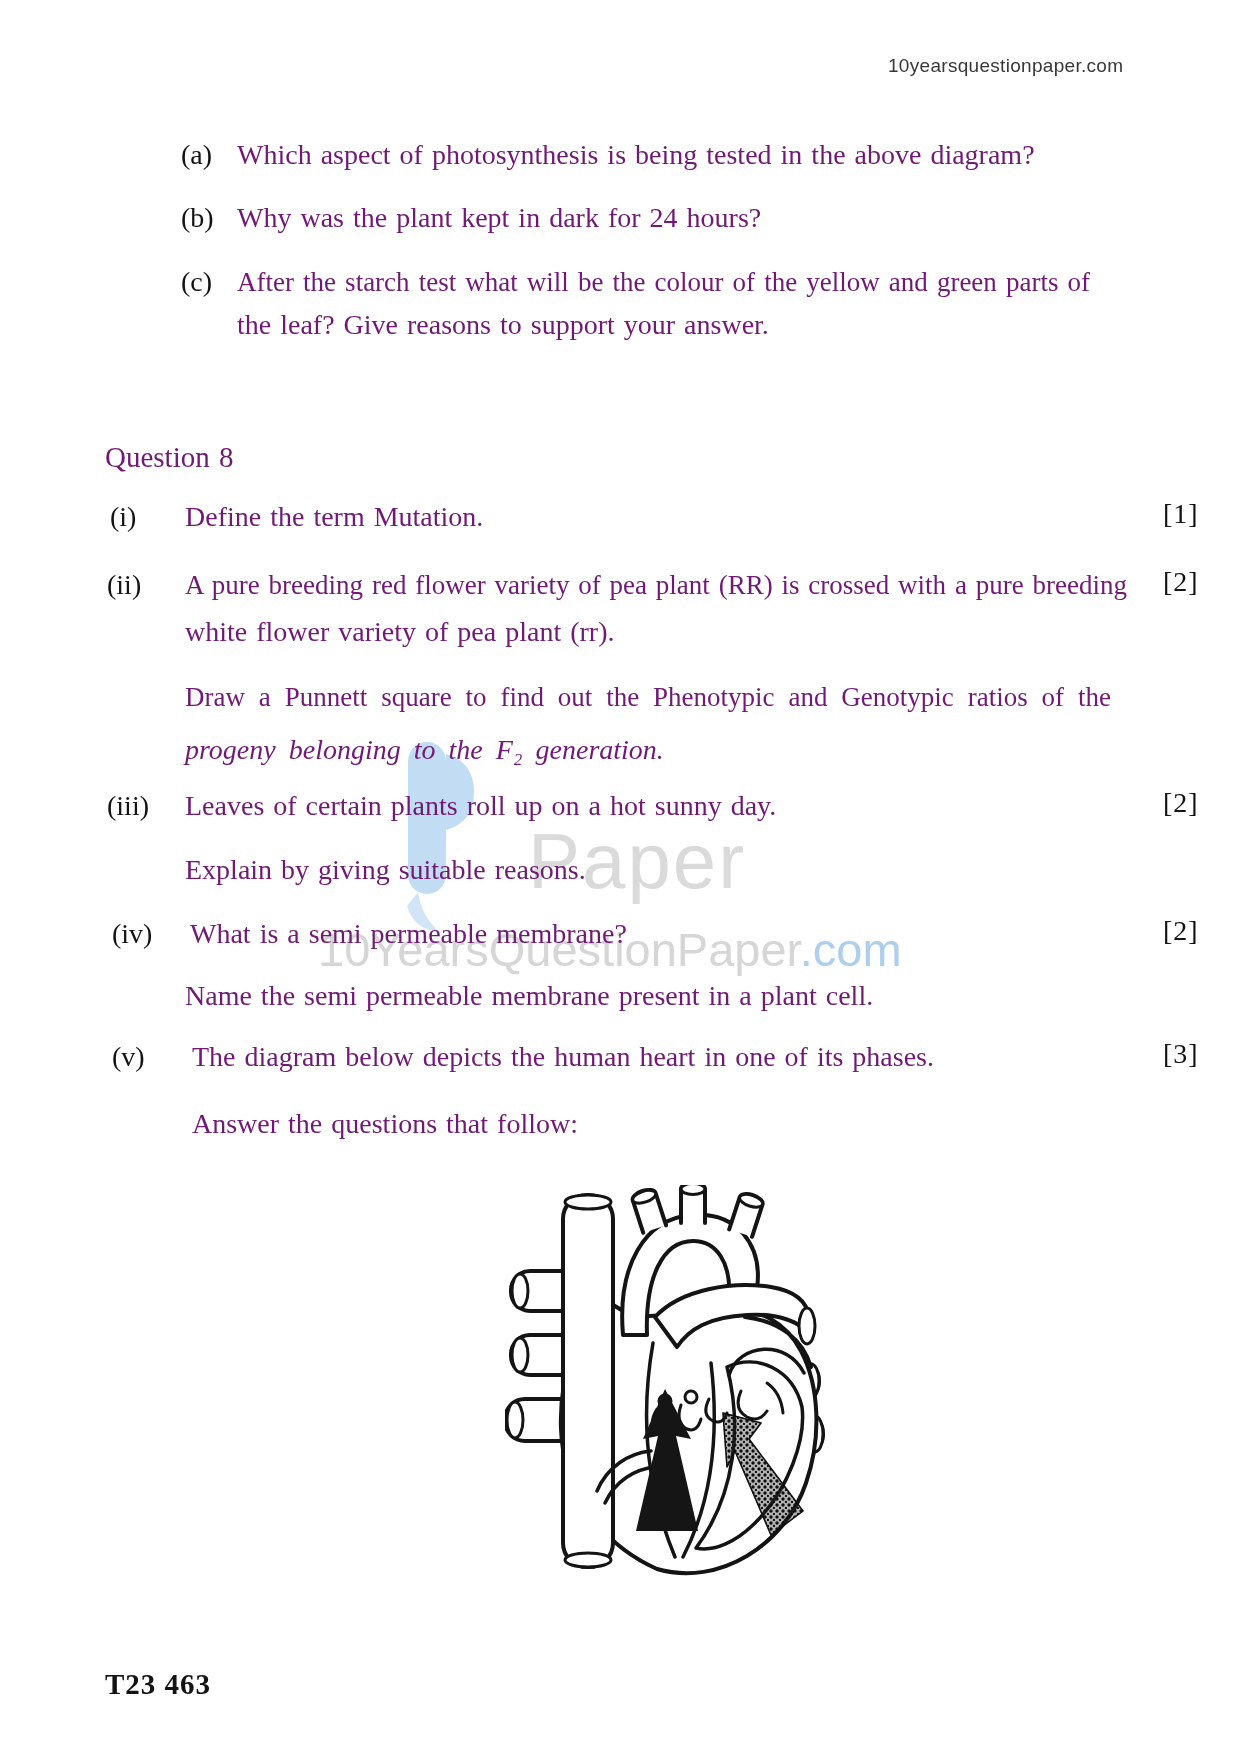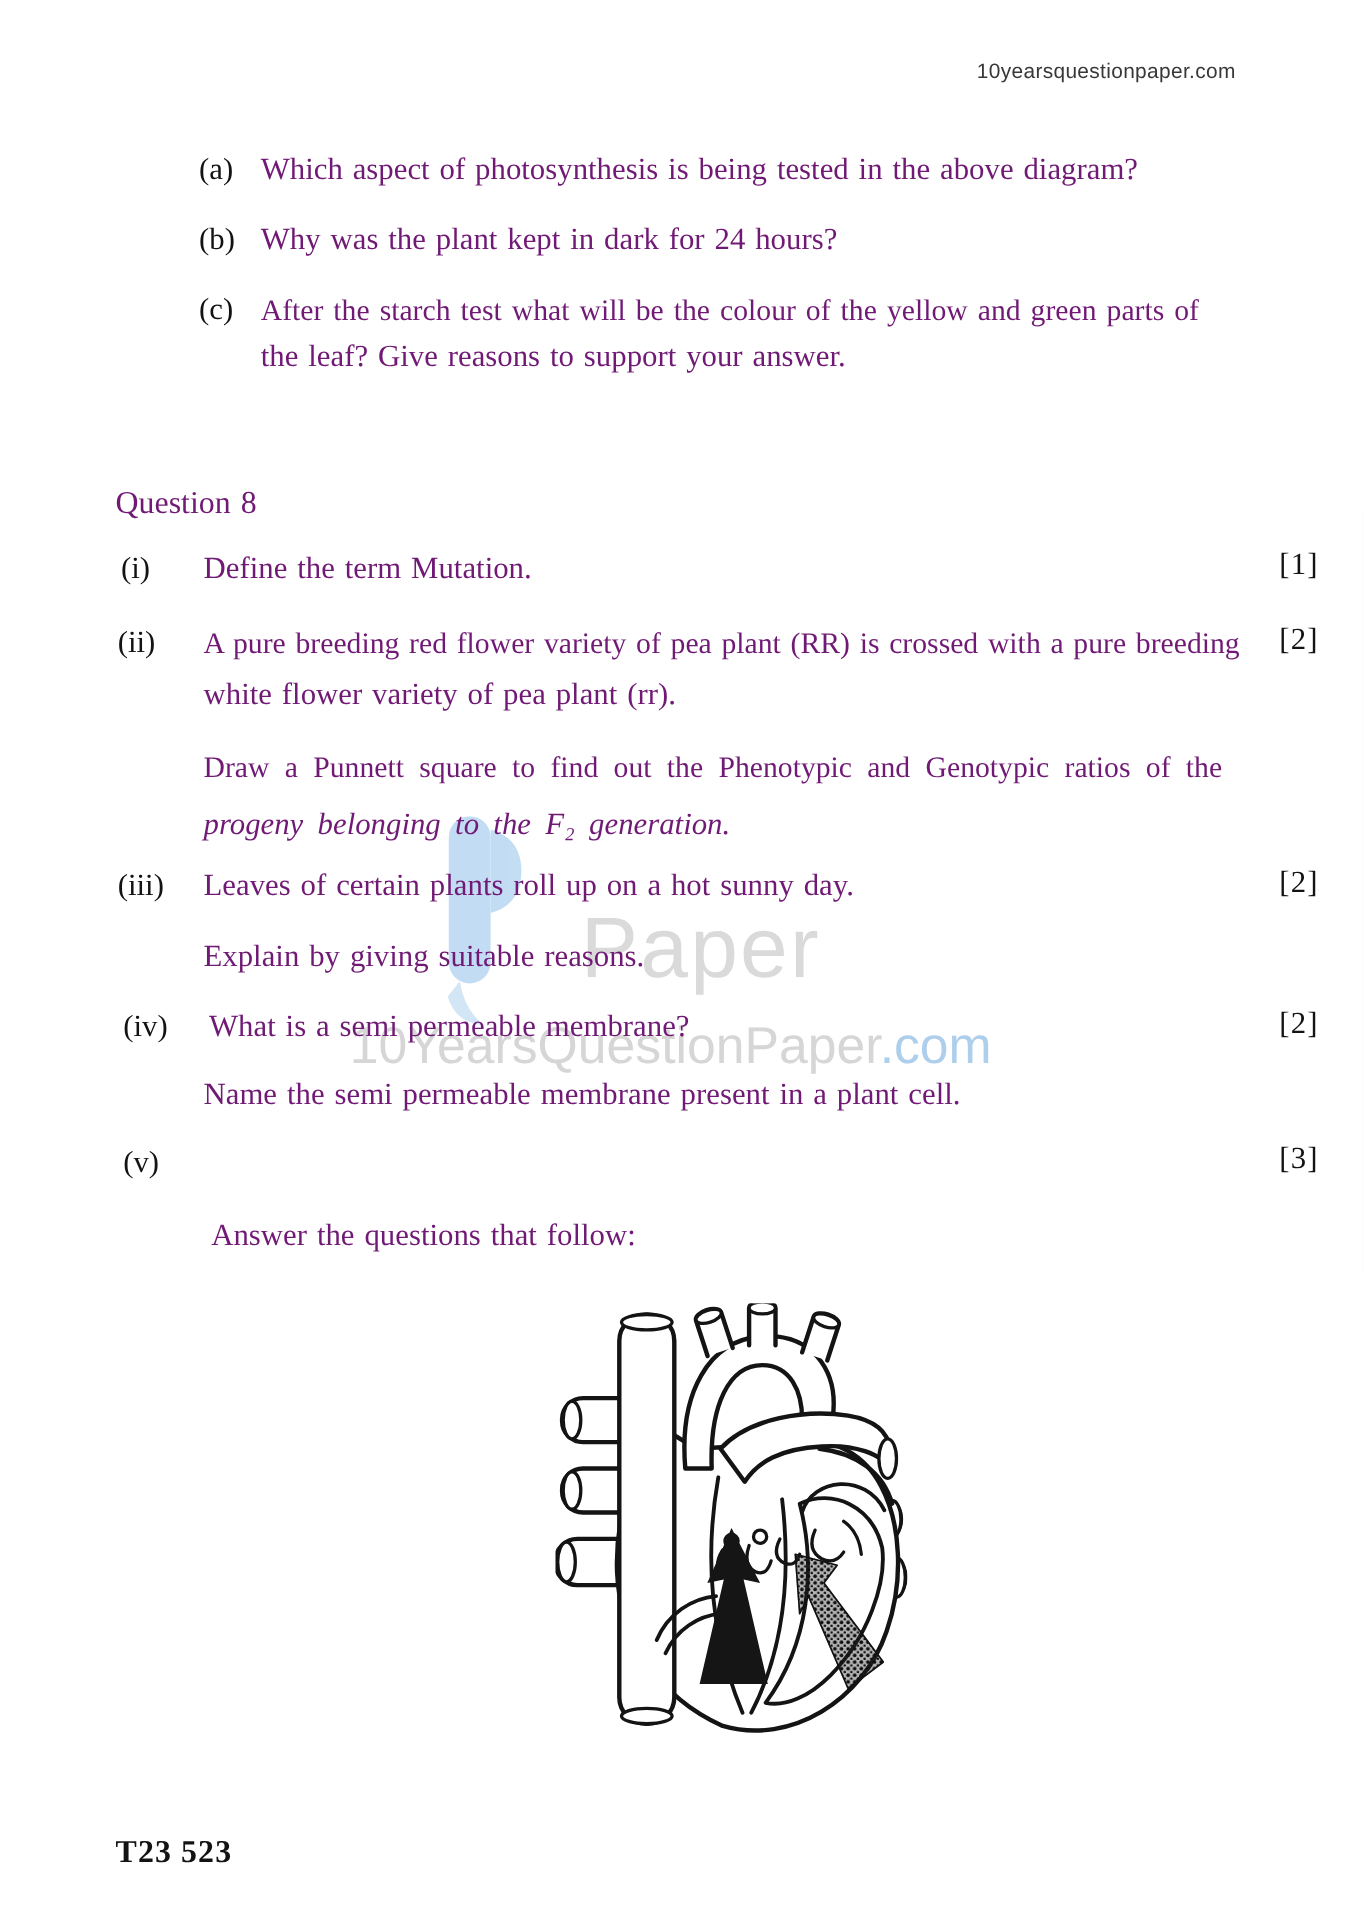--- a/index.html
+++ b/index.html
@@ -114,20 +114,21 @@
   <div class="line" style="left:185px;top:789px;">Leaves of certain plants roll up on a hot sunny day.</div>
   <div class="marks" style="top:786px;">[2]</div>
   <div class="line" style="left:185px;top:853px;">Explain by giving suitable reasons.</div>
 
   <span class="qlabel" style="left:112px;top:917px;">(iv)</span>
   <div class="line" style="left:190px;top:917px;">What is a semi permeable membrane?</div>
   <div class="marks" style="top:914px;">[2]</div>
   <div class="line" style="left:185px;top:979px;">Name the semi permeable membrane present in a plant cell.</div>
 
   <span class="qlabel" style="left:112px;top:1040px;">(v)</span>
+  <div class="line" style="left:192px;top:1040px;">The diagram below depicts the human heart in one of its phases.</div>
   <div class="marks" style="top:1037px;">[3]</div>
   <div class="line" style="left:192px;top:1107px;">Answer the questions that follow:</div>
 
   <svg class="heart" width="320" height="400" viewBox="0 0 320 400">
     <defs>
       <pattern id="stip" width="6" height="6" patternUnits="userSpaceOnUse">
         <circle cx="2" cy="2" r="1.7" fill="#101010"></circle>
         <circle cx="5" cy="5" r="1.2" fill="#101010"></circle>
       </pattern>
     </defs>
@@ -204,15 +205,15 @@
       </g>
 
       <polygon points="160,204 186,254 171,251 193,346 131,346 153,251 138,254" fill="#151515" stroke="none"></polygon>
       <g stroke="#111111" stroke-width="1.5">
         <polygon points="218,228 256,238 244,254 298,326 266,350 230,266 222,282" fill="#2a2a2a" opacity="0.35"></polygon>
         <polygon points="218,228 256,238 244,254 298,326 266,350 230,266 222,282" fill="url(#stip)"></polygon>
       </g>
     </g>
   </svg>
 
-  <div class="footer-code">T23 523</div>
+  <div class="footer-code">T23 463</div>
 
 </div>
 
 </body></html>

